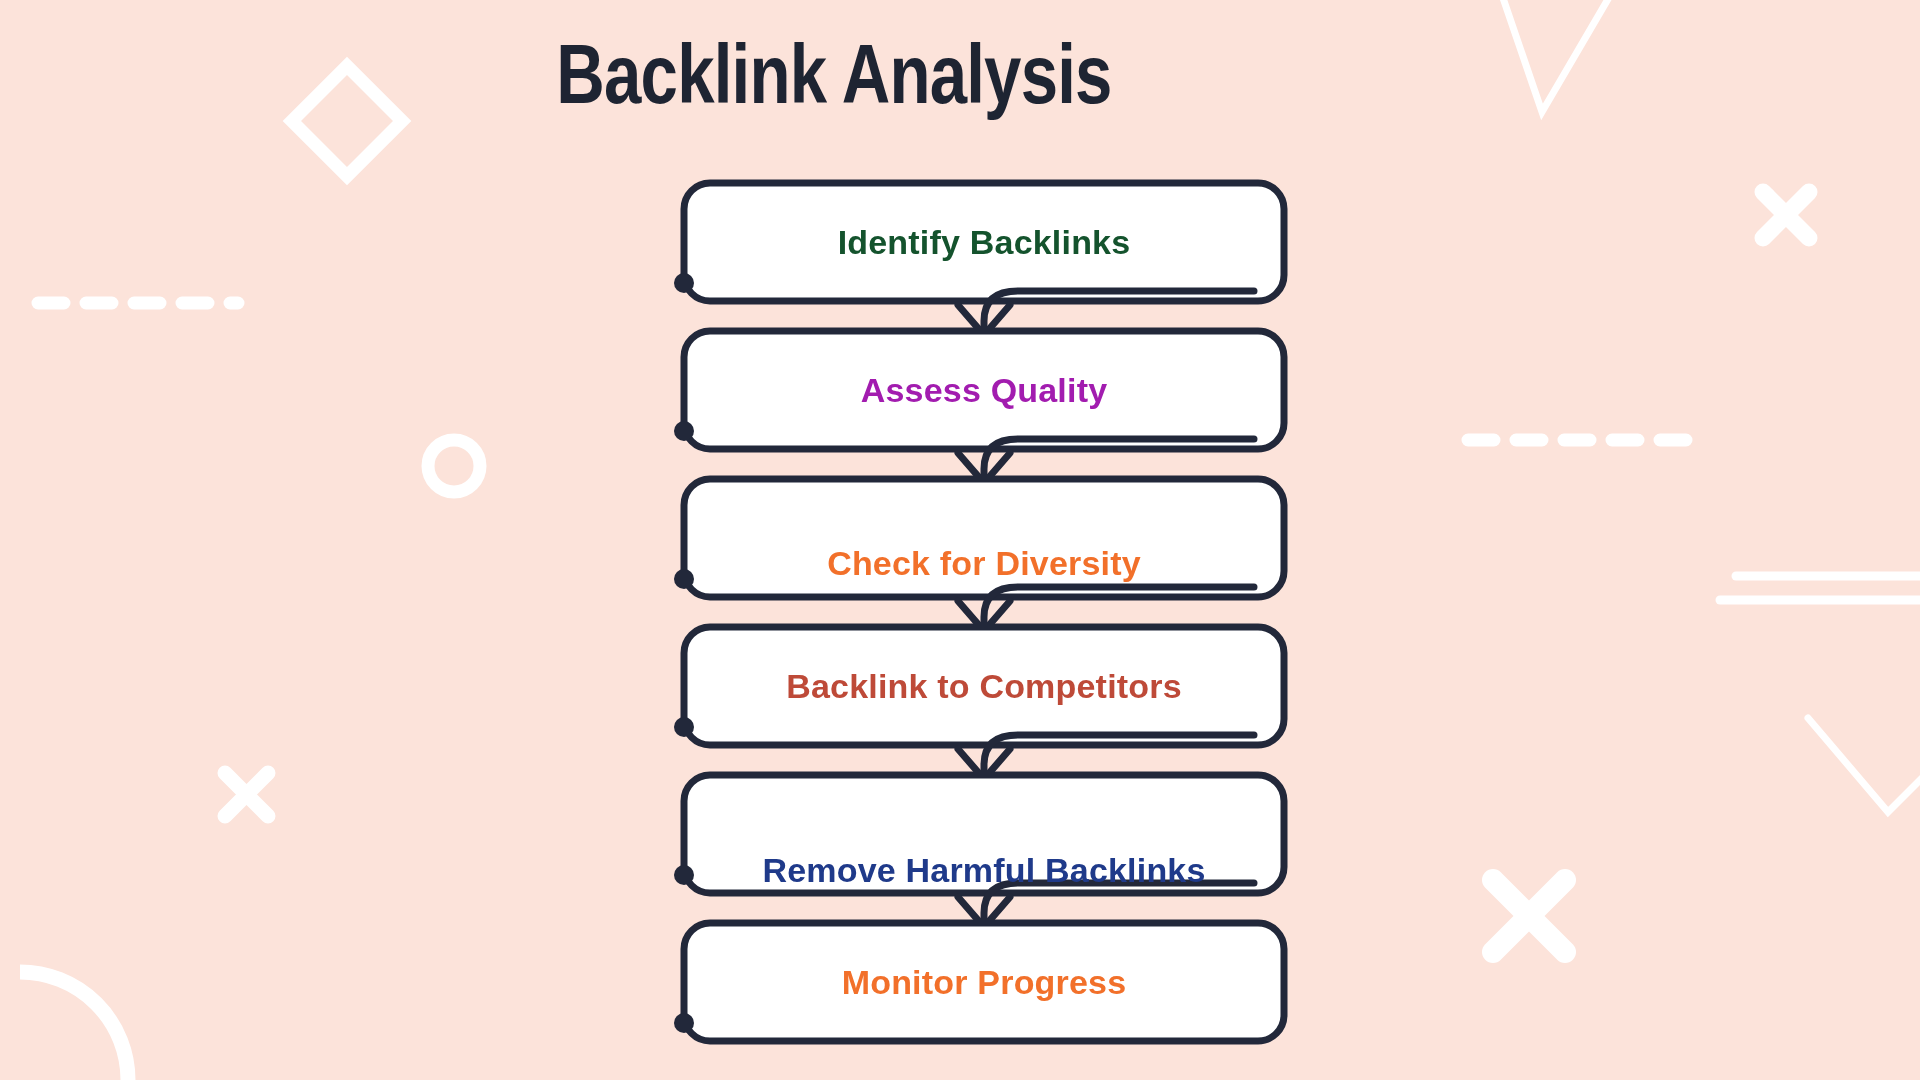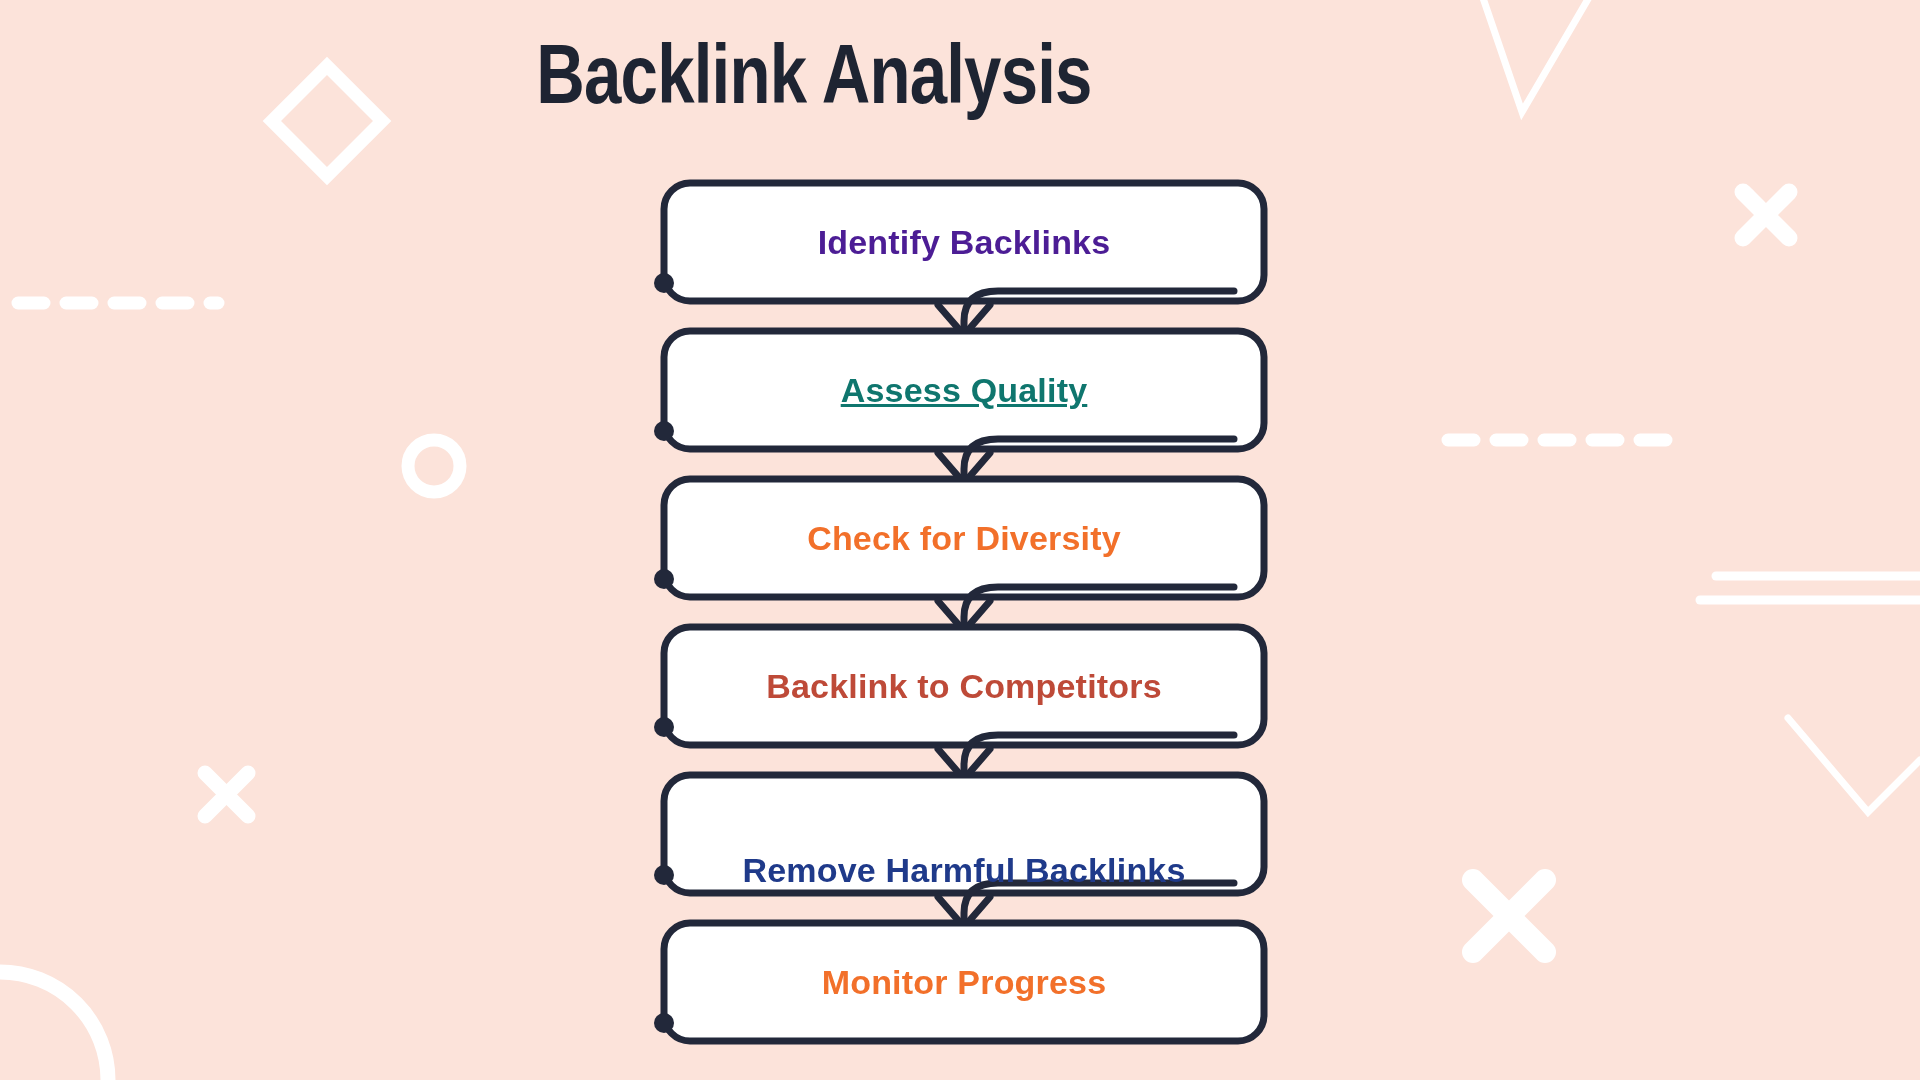--- a/index.html
+++ b/index.html
@@ -2,21 +2,21 @@
 <html><head>
 <meta charset="utf-8">
 <style>
   * { margin:0; padding:0; box-sizing:border-box; }
   html,body { width:1920px; height:1080px; overflow:hidden; }
   body {
     background:#FCE3DA;
     font-family:"Liberation Sans", sans-serif;
     position:relative;
   }
-  #stage { position:absolute; inset:0; width:1628px; height:1080px; }
+  #stage { position:absolute; inset:0; width:1628px; height:1080px;margin-left:20px; }
 
   .bg-layer { position:absolute; inset:0; width:1920px; height:1080px; pointer-events:none; }
 
   .title {
     position:absolute;
     left:0; right:0; top:28px;
     text-align:center;
     font-family:"Liberation Sans Narrow","Liberation Sans", sans-serif;
     font-weight:700;
     font-size:84px;
@@ -115,21 +115,21 @@
         <rect x="664" y="775" width="600" height="118" rx="26" ry="26" fill="#FFFFFF" stroke="#22283A" stroke-width="7"></rect>
         <circle cx="664" cy="875" r="10" fill="#22283A"></circle>
         <path d="M 1234 883 L 998 883 Q 964 883 964 913 L 964 927" fill="none" stroke="#22283A" stroke-width="7" stroke-linecap="round"></path>
         <path d="M 938 897 L 964 927 L 990 897" fill="none" stroke="#22283A" stroke-width="7" stroke-linecap="round" stroke-linejoin="round"></path>
         <rect x="664" y="923" width="600" height="118" rx="26" ry="26" fill="#FFFFFF" stroke="#22283A" stroke-width="7"></rect>
         <circle cx="664" cy="1023" r="10" fill="#22283A"></circle>
       </g>
   </svg>
 
   <div id="flow-labels">
-      <div class="node-label" style="left: 664px; width: 600px; top: 225px; color: #4c1d95;">Identify Backlinks</div>
-      <div class="node-label" style="left: 664px; width: 600px; top: 373px; color: #0f766e; text-decoration: underline;">Assess Quality</div>
-      <div class="node-label" style="left: 664px; width: 600px; top: 521px; color: rgb(242, 112, 42);">Check for Diversity</div>
+      <div class="node-label" style="left: 664px; width: 600px; top: 225px; color: #14532d;">Identify Backlinks</div>
+      <div class="node-label" style="left: 664px; width: 600px; top: 373px; color: #a21caf;">Assess Quality</div>
+      <div class="node-label" style="left: 664px; width: 600px; top: 546px; color: rgb(242, 112, 42);">Check for Diversity</div>
       <div class="node-label" style="left: 664px; width: 600px; top: 669px; color: rgb(190, 74, 56);">Backlink to Competitors</div>
       <div class="node-label" style="left: 664px; width: 600px; top: 853px; color: rgb(31, 58, 138);">Remove Harmful Backlinks</div>
       <div class="node-label" style="left: 664px; width: 600px; top: 965px; color: rgb(242, 112, 42);">Monitor Progress</div>
     </div>
 
 </div>
 
 </body></html>

